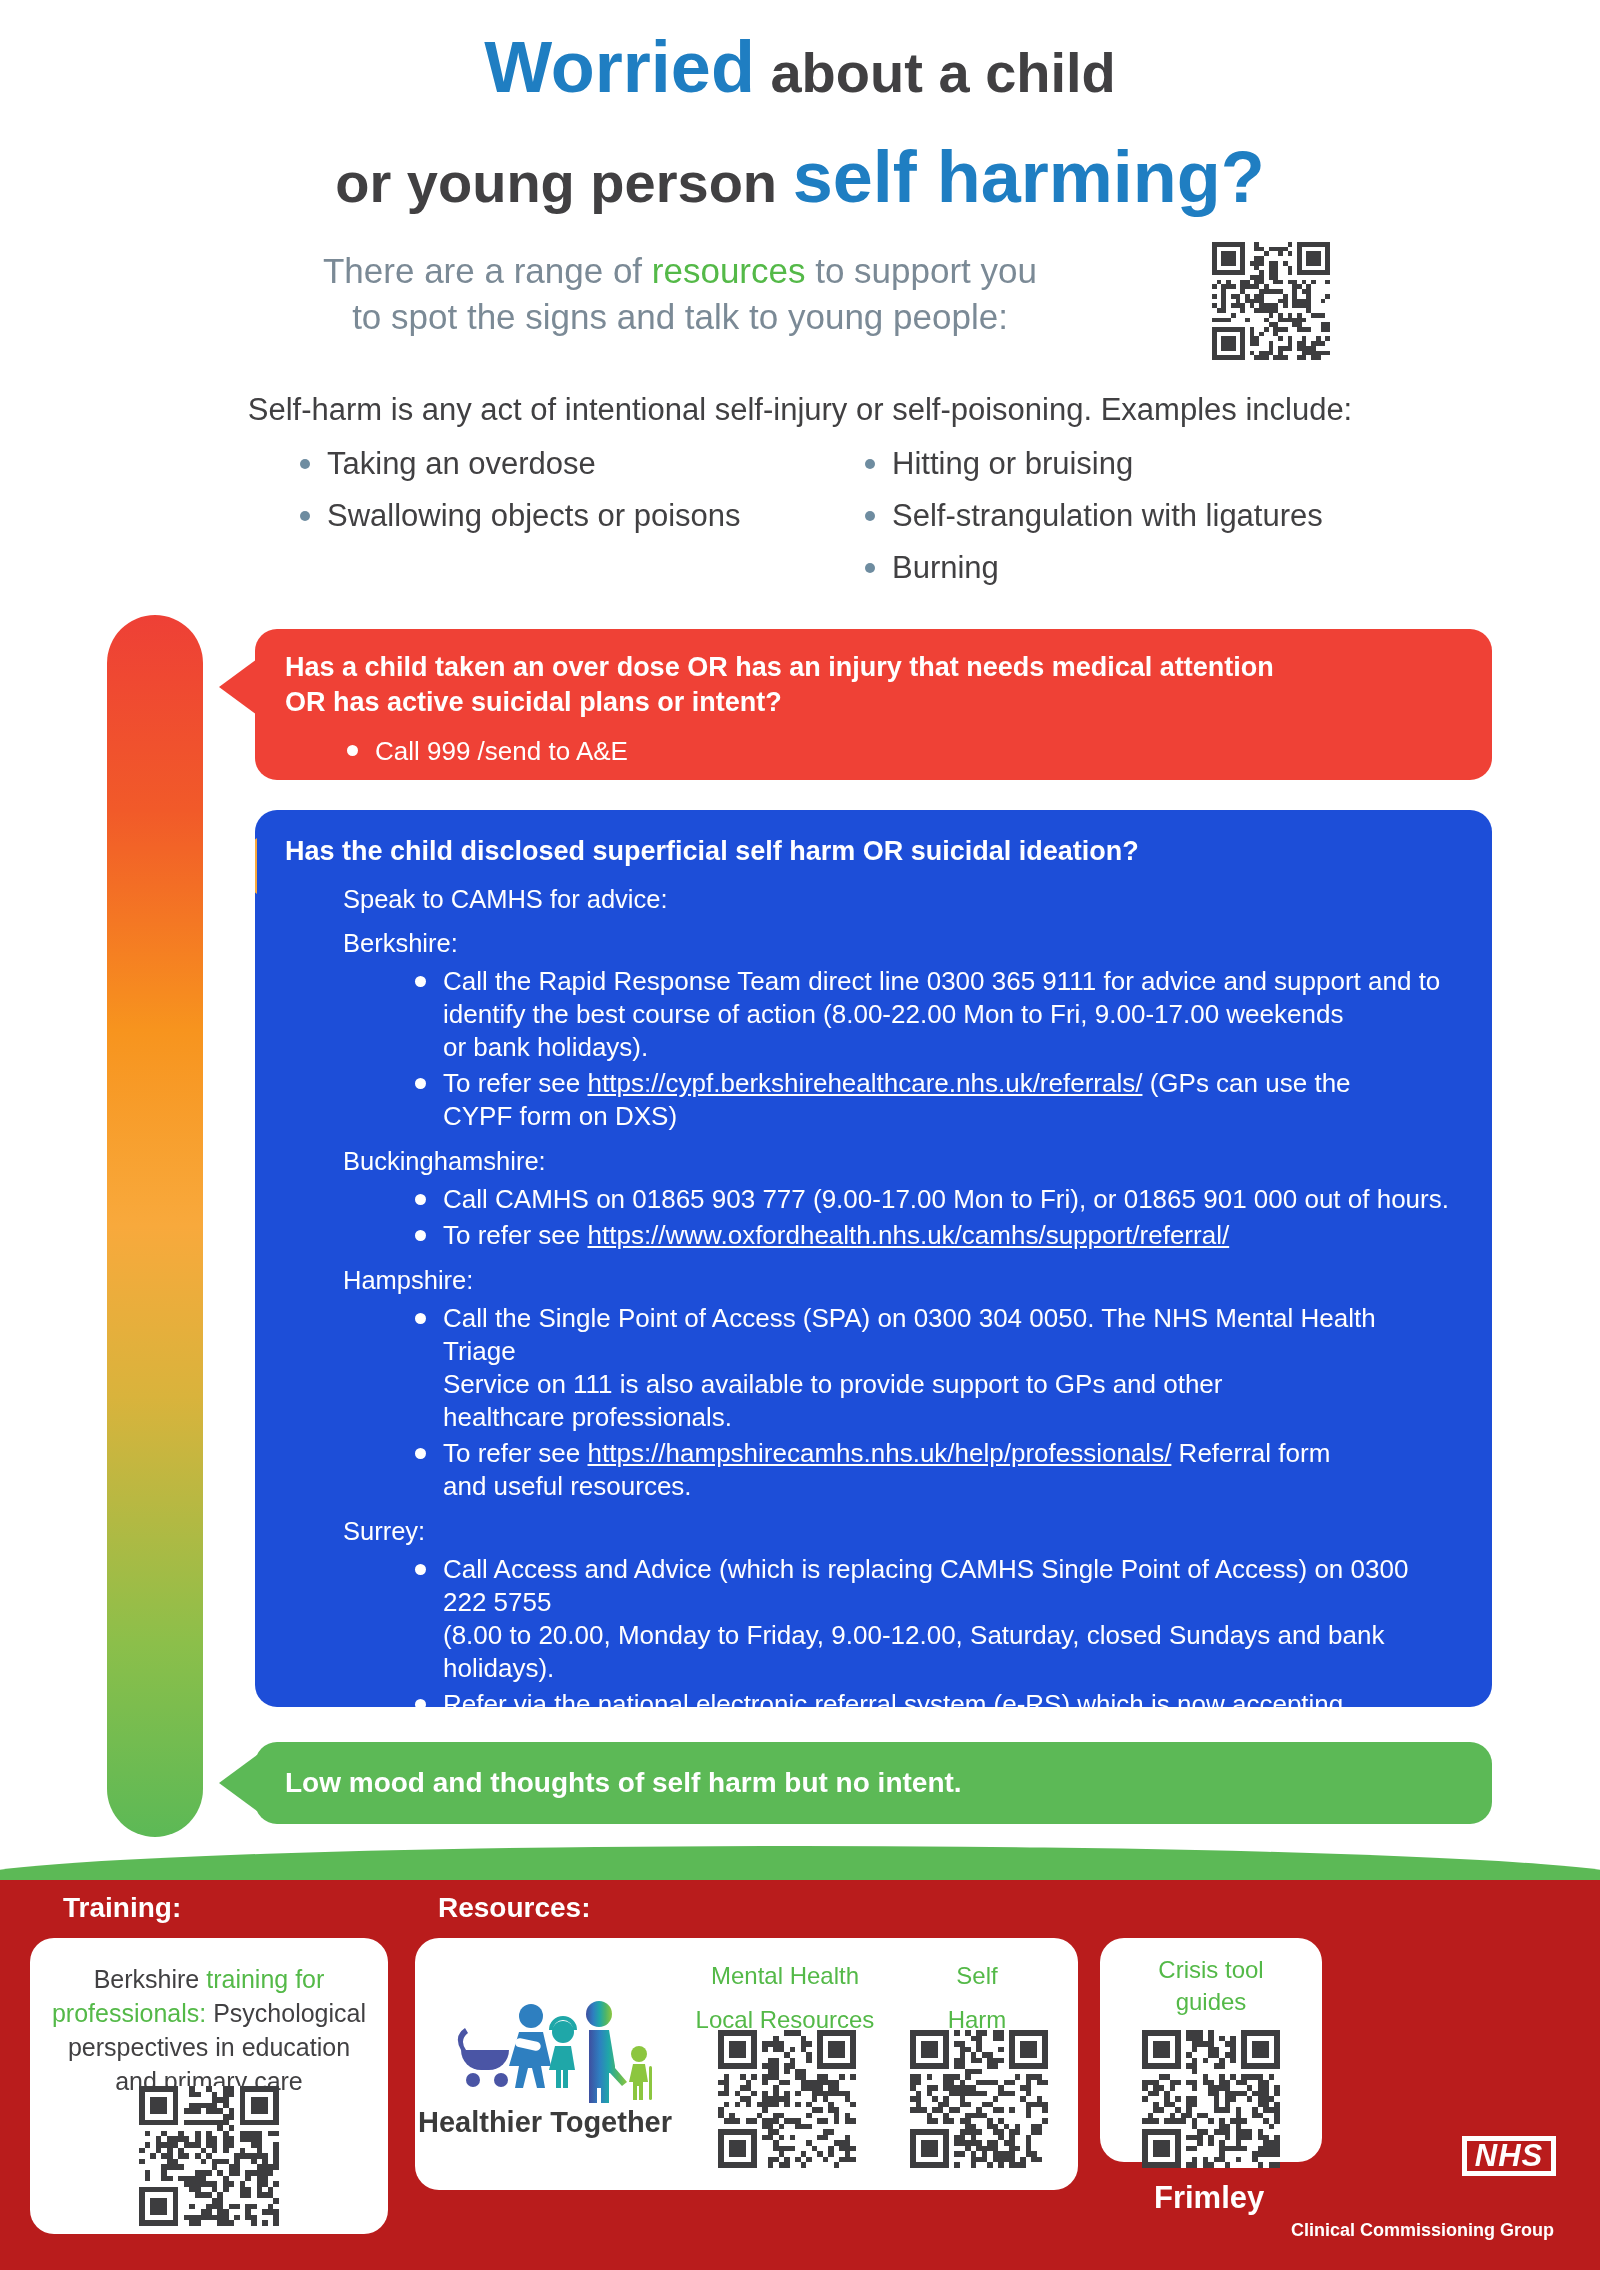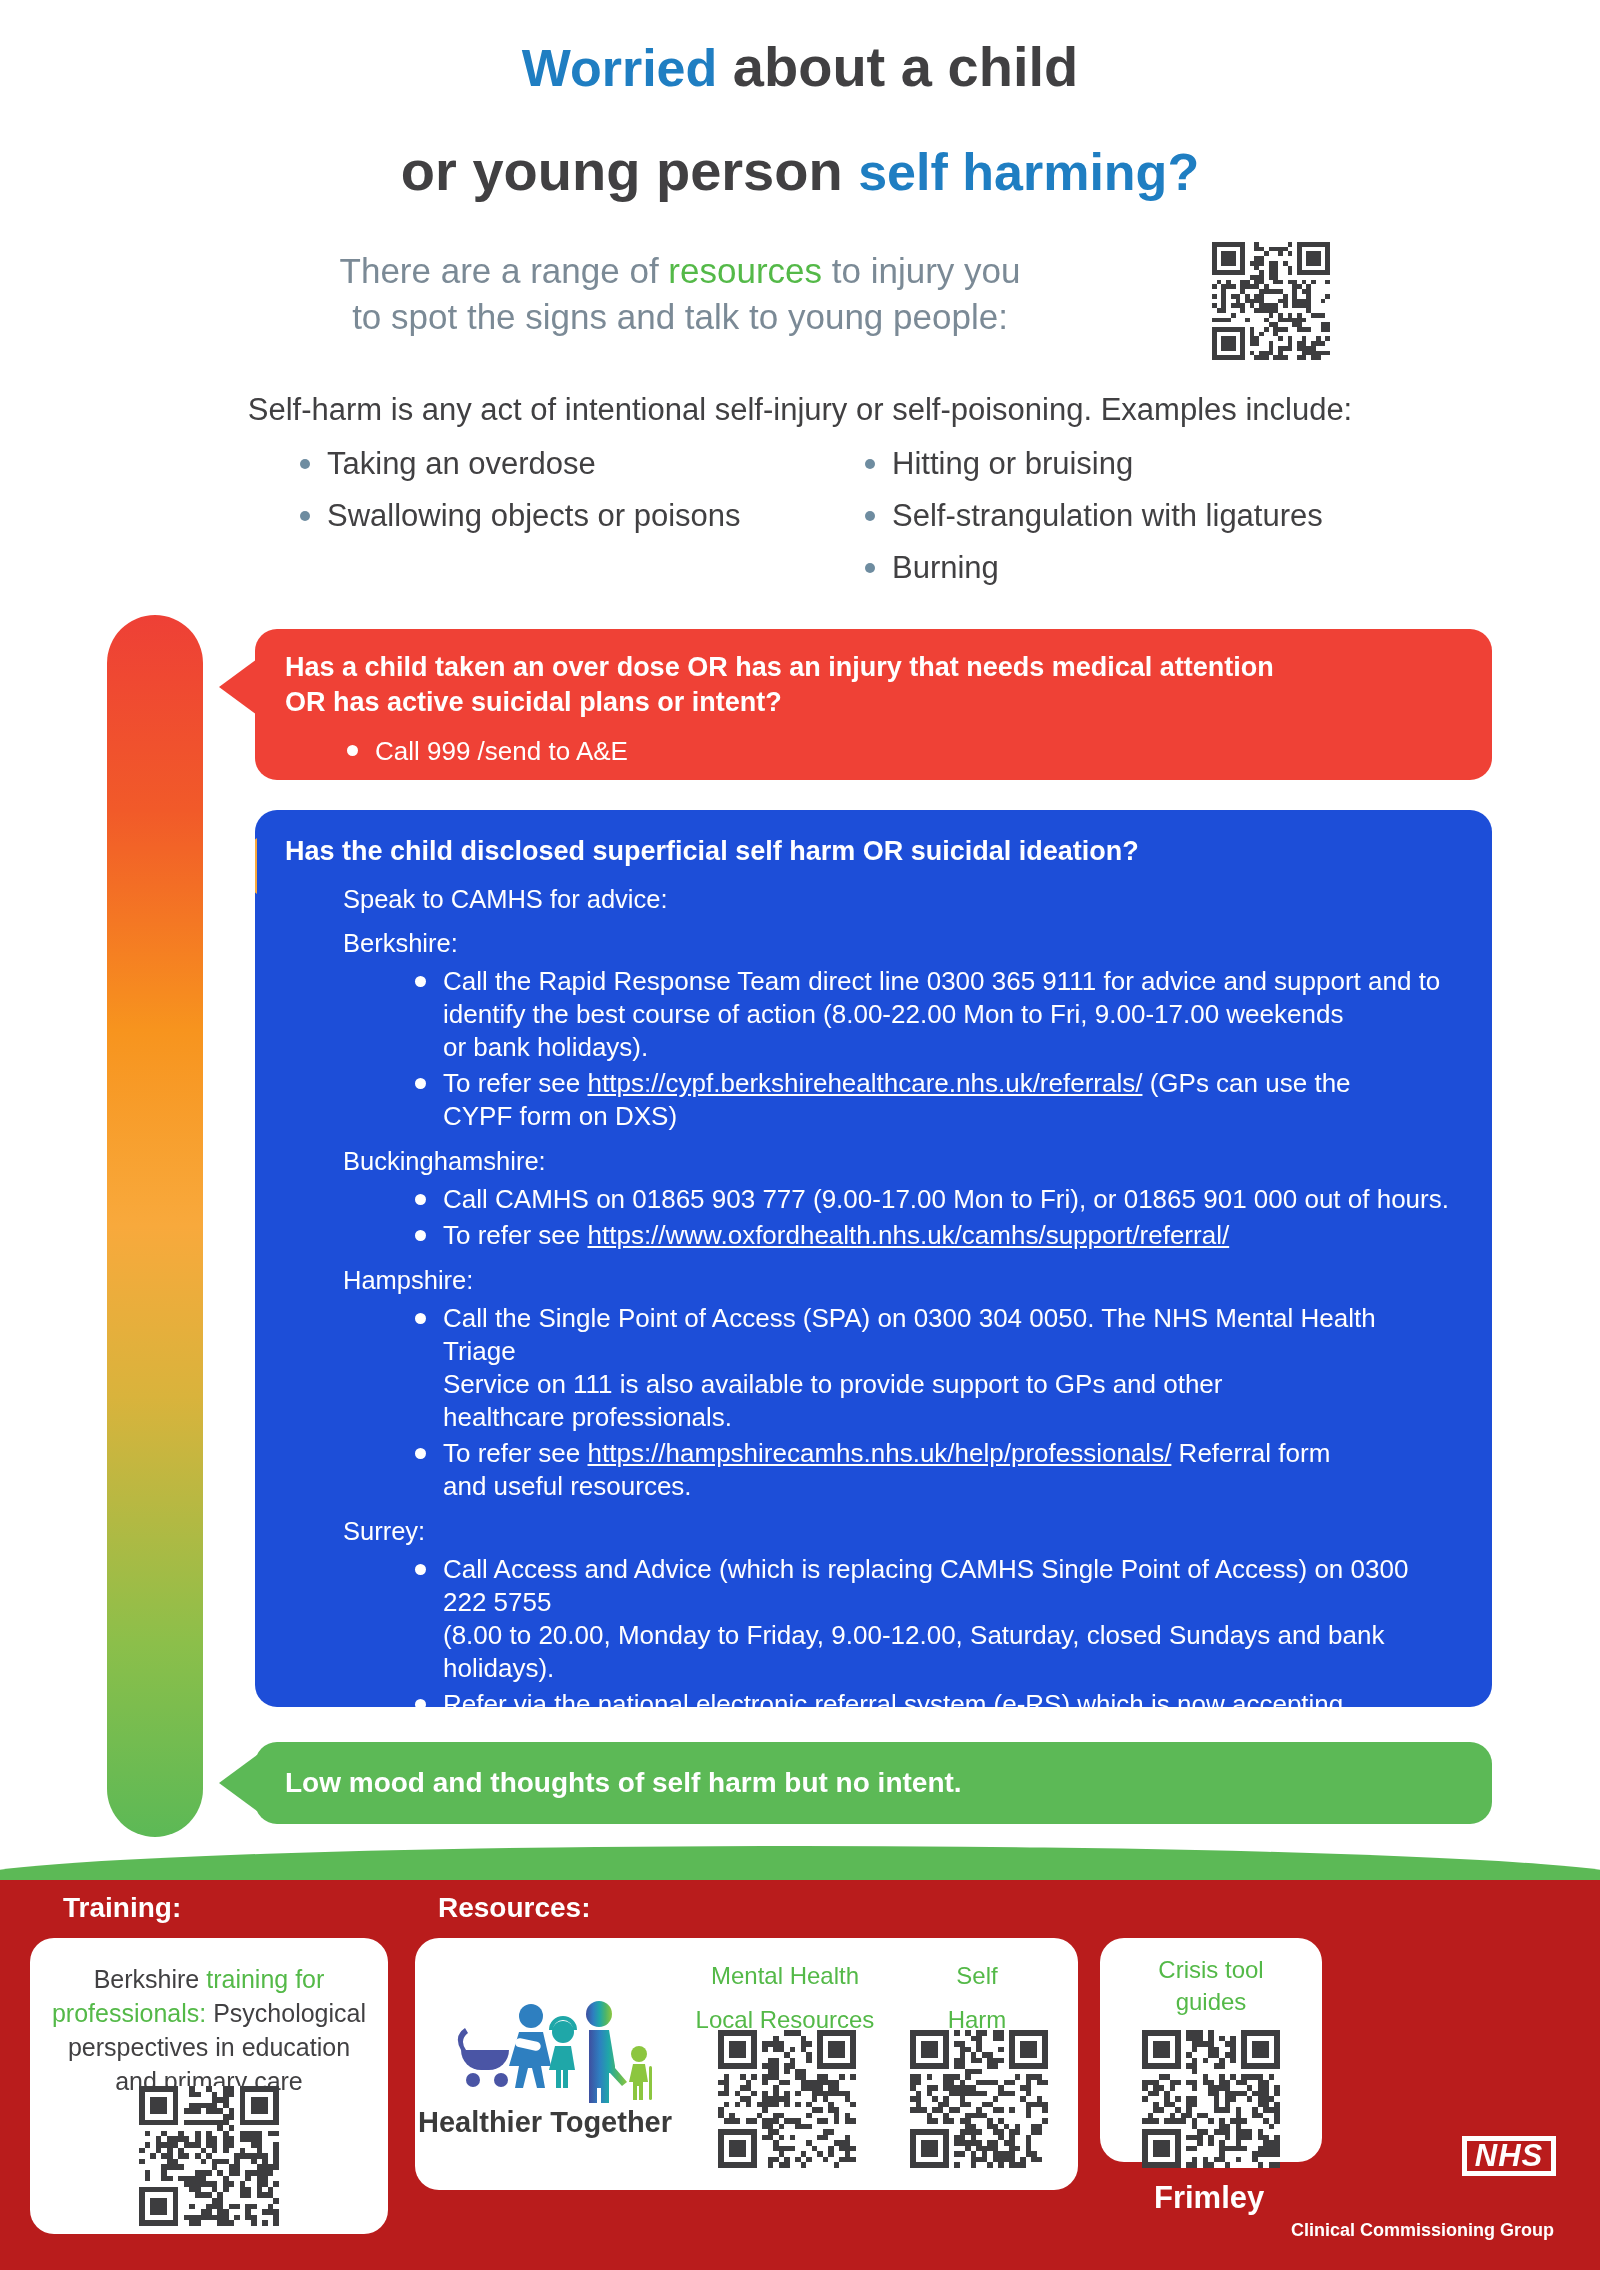--- a/index.html
+++ b/index.html
@@ -1,21 +1,21 @@
 <!DOCTYPE html>
 <html><head>
 <meta charset="utf-8">
 <style>
   html,body{margin:0;padding:0;background:#ffffff;}
   .page{position:relative;width:1600px;height:2270px;background:#ffffff;overflow:hidden;
         font-family:"Liberation Sans", sans-serif;}
 
   
   .title{position:absolute;top:22px;left:0;right:0;text-align:center;line-height:90px;font-weight:bold;color:#414042;}
-  .t-accent{font-size:52px;color:#1f7ec2;margin-top:47px;}
+  .t-accent{font-size:72px;color:#1f7ec2;margin-top:47px;}
   .t-rest{font-size:56px;}
 
   
   .subtitle{position:absolute;top:248px;left:120px;width:1120px;text-align:center;
             font-size:35px;line-height:46px;color:#7b8a96;}
   .s-accent{color:#54b948;}
 
   
   .qr{display:block;background:#fff;}
   .qr svg{display:block;width:100%;height:100%;}
@@ -92,21 +92,21 @@
 <body>
 
 <div class="page">
 
   <div class="title">
     <div><span class="t-accent">Worried</span><span class="t-rest"> about a child</span></div>
     <div><span class="t-rest">or young person </span><span class="t-accent">self harming?</span></div>
   </div>
 
   <div class="subtitle">
-    <div><span>There are a range of </span><span class="s-accent">resources</span><span> to injury you</span></div>
+    <div><span>There are a range of </span><span class="s-accent">resources</span><span> to support you</span></div>
     <div>to spot the signs and talk to young people:</div>
   </div>
 
   <div class="qr qr-top">
       <svg viewBox="0 0 100 100" shape-rendering="crispEdges">
         <rect x="0" y="0" width="100" height="100" fill="#ffffff"></rect>
         <rect x="36" y="0" width="4" height="4" fill="#3d3d3f"></rect>
         <rect x="64" y="0" width="4" height="4" fill="#3d3d3f"></rect>
         <rect x="36" y="4" width="4" height="4" fill="#3d3d3f"></rect>
         <rect x="40" y="4" width="4" height="4" fill="#3d3d3f"></rect>

